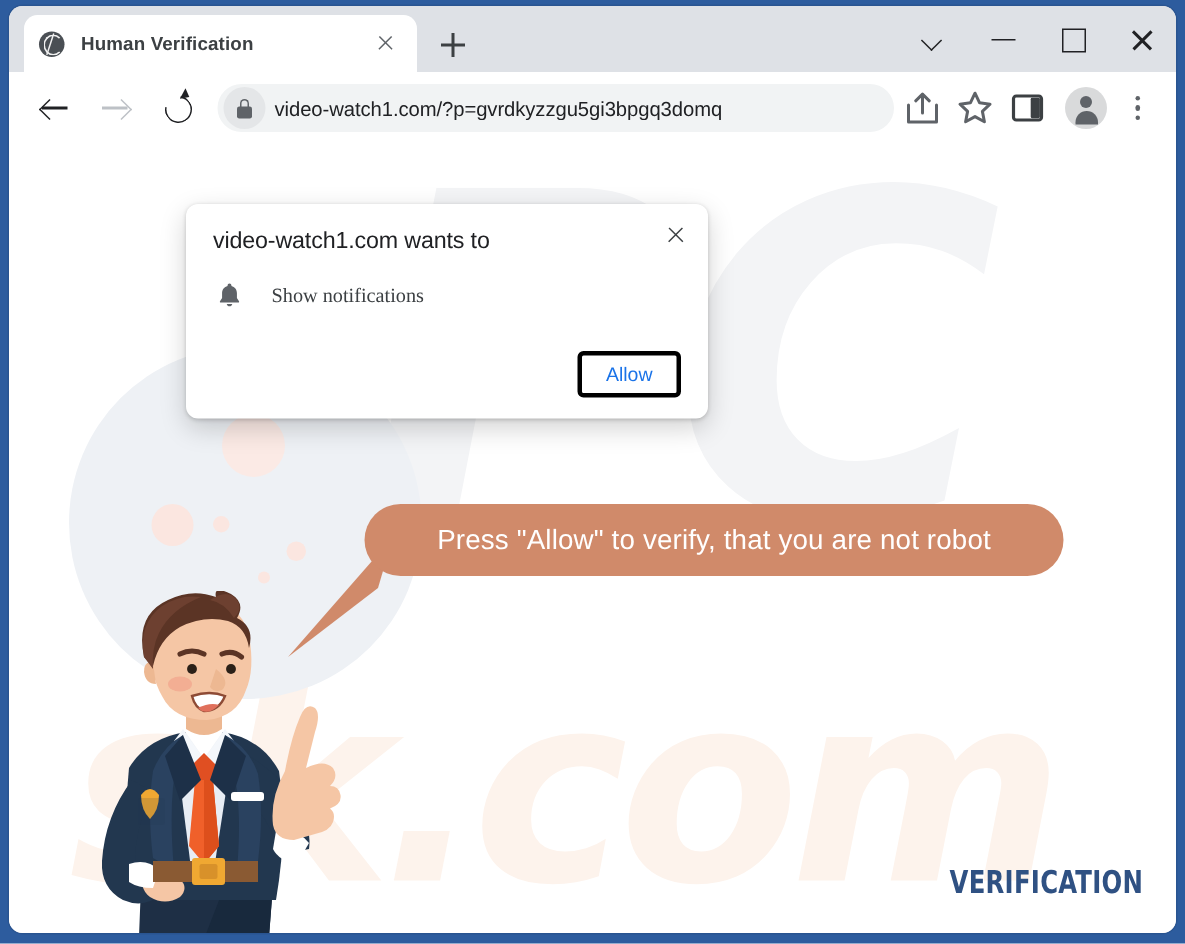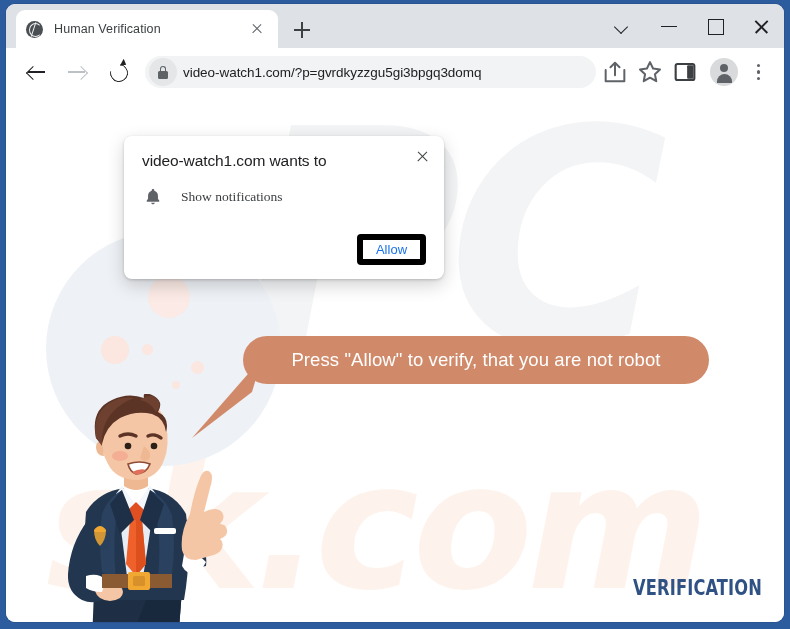--- a/index.html
+++ b/index.html
@@ -19,20 +19,21 @@
     border-radius: 9px 9px 9px 9px;
     overflow: hidden;
     box-shadow: 0 0 0 1px rgba(0,0,0,.08);
   }
 
   
   .tabstrip {
     position: relative;
     height: 44px;
     background: #dee1e6;
+    font-weight: bold;
   }
   .tab {
     position: absolute;
     left: 10px; top: 6px;
     width: 262px; height: 38px;
     background: #ffffff;
     border-radius: 9px 9px 0 0;
     display: flex;
     align-items: center;
     padding: 0 10px;
@@ -382,21 +383,21 @@
     color: #2f5183;
     letter-spacing: .2px;
     transform: scaleX(.86);
     transform-origin: right bottom;
   }
 
   
   .perm-dialog {
     position: absolute;
     left: 118px; top: 40px;
-    width: 320px;
+    width: 348px;
     background: #ffffff;
     border-radius: 8px;
     box-shadow: 0 1px 3px rgba(0,0,0,.18), 0 6px 18px rgba(0,0,0,.18);
     z-index: 40;
     padding: 16px 18px 14px 18px;
   }
   .perm-close {
     position: absolute;
     right: 9px; top: 8px;
     width: 26px; height: 26px;
@@ -421,21 +422,21 @@
   .perm-bell { width: 22px; height: 22px; position: relative; flex: 0 0 auto; }
   .perm-label {
     margin-left: 17px;
     font-size: 13.5px;
     color: #3c4043;
   }
   .perm-actions { display: flex; justify-content: flex-end; gap: 9px; }
   .perm-btn {
     min-width: 69px;
     height: 31px;
-    border: 6px solid #000000;
+    border: 3px solid #000000;
     border-radius: 4px;
     background: #ffffff;
     color: #1a73e8;
     font-size: 13px;
     font-family: "Liberation Sans", sans-serif;
     cursor: pointer;
     display: flex;
     align-items: center;
     justify-content: center;
   }

